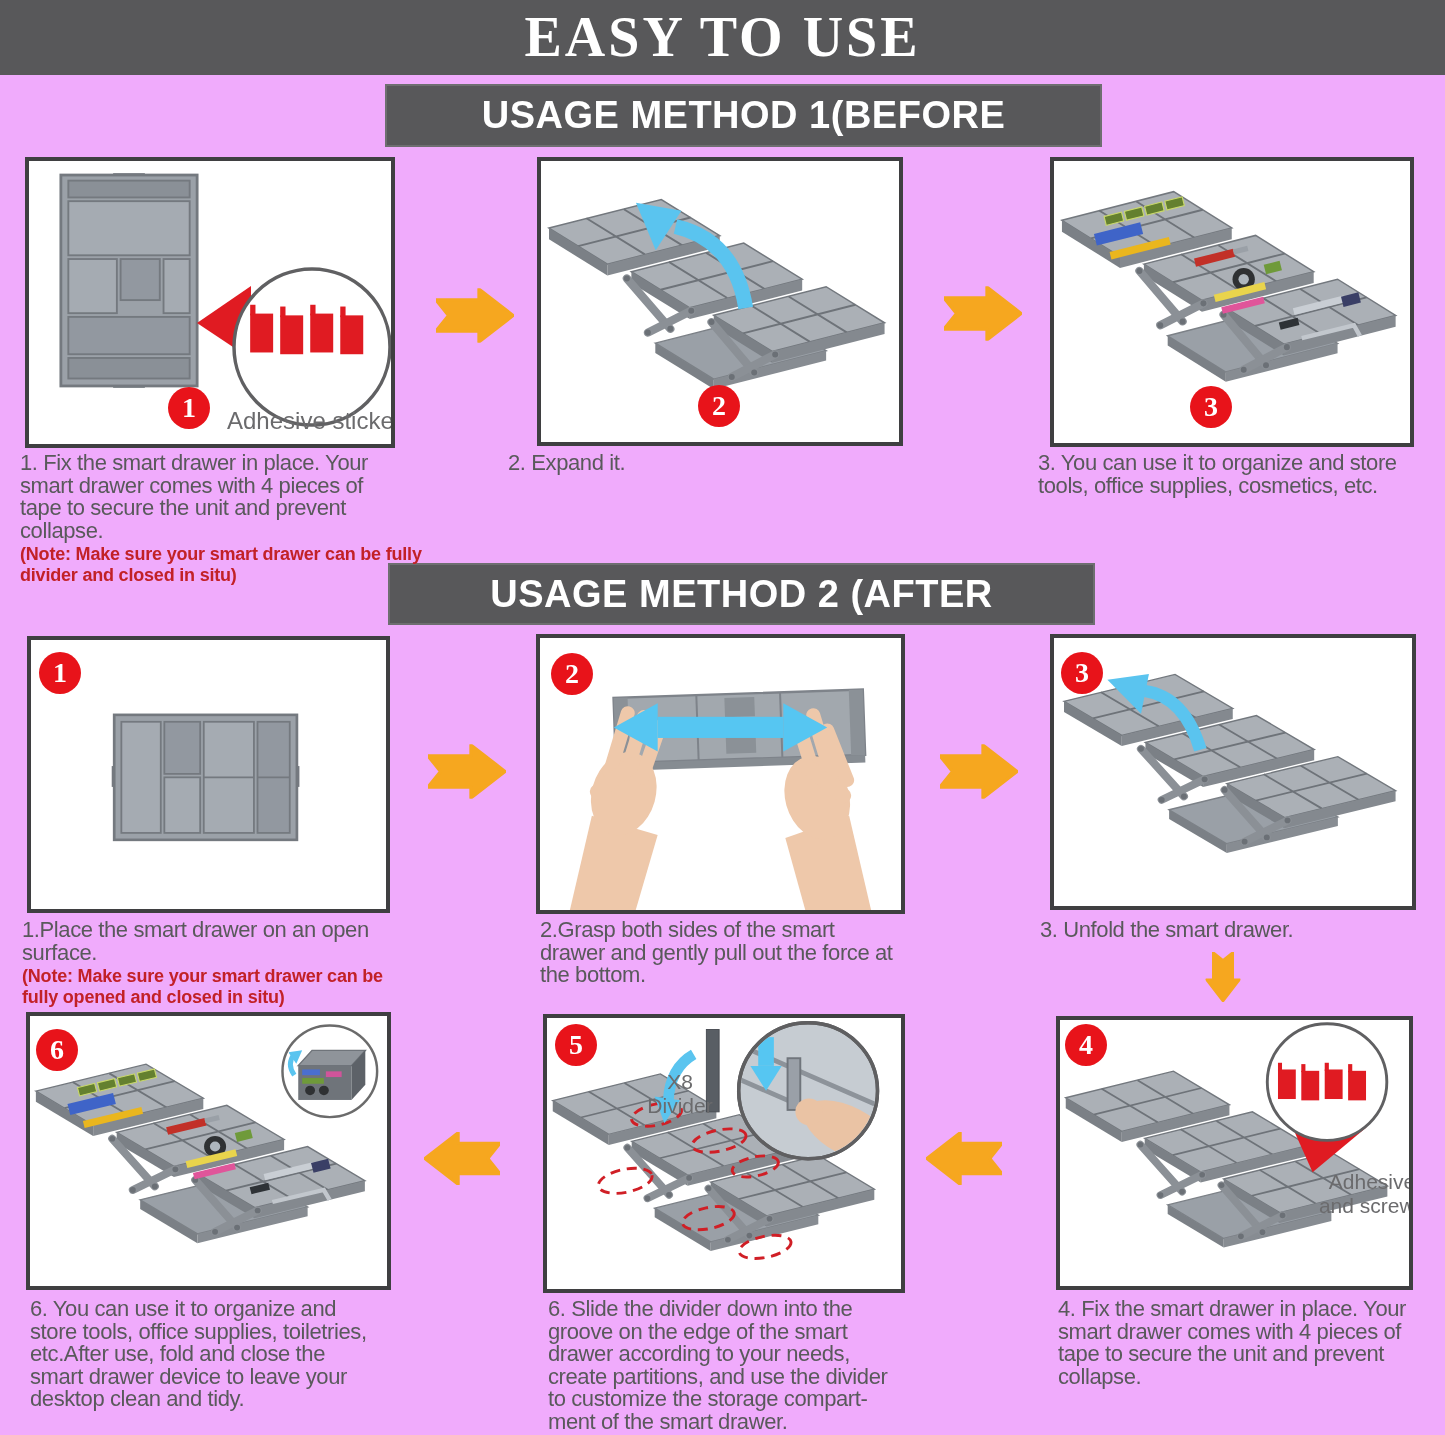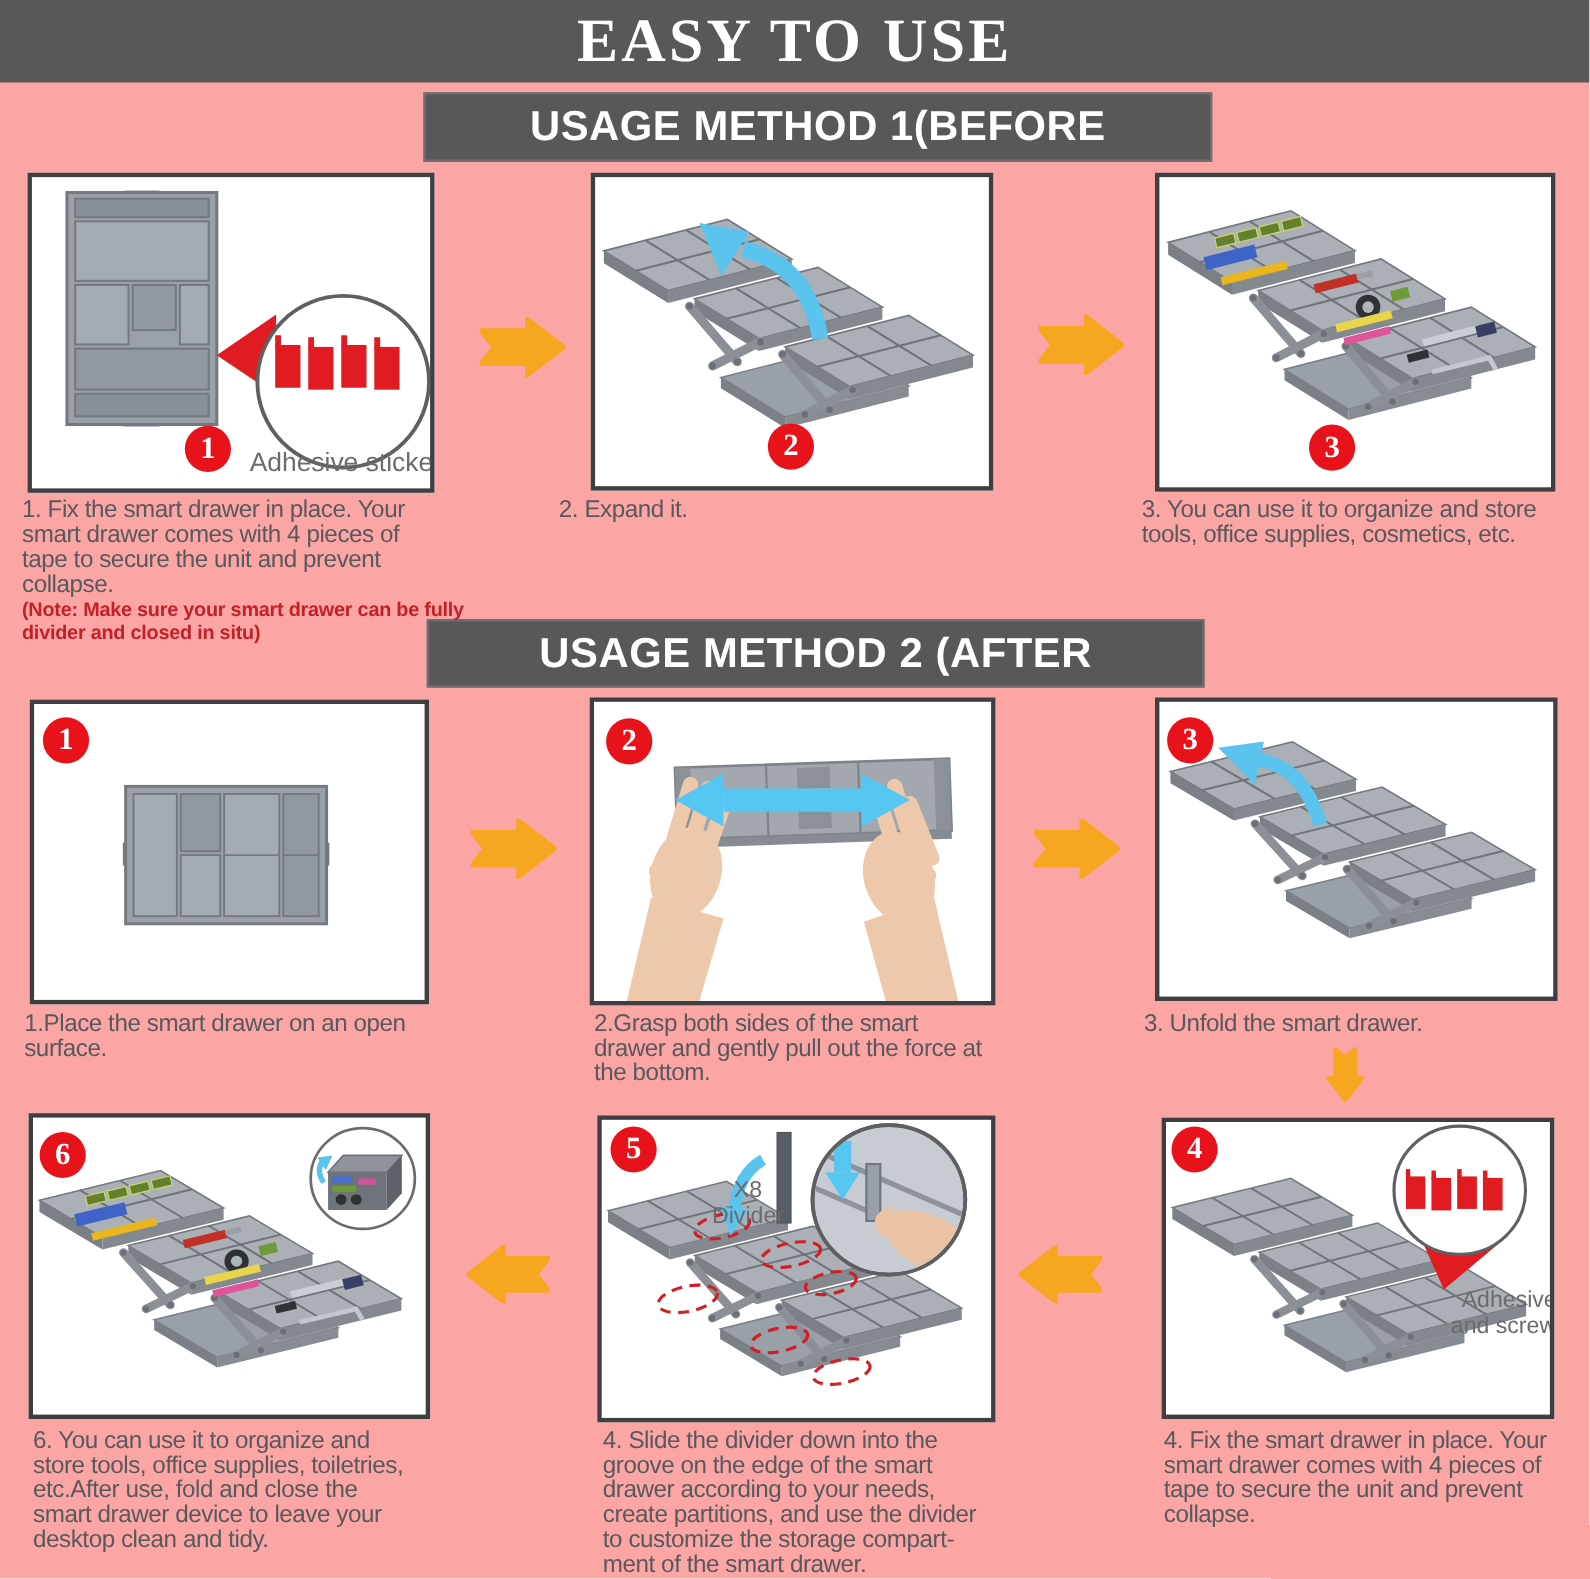--- a/index.html
+++ b/index.html
@@ -1,16 +1,16 @@
 <!DOCTYPE html>
 <html><head>
 <meta charset="utf-8">
 <style>
   html,body{margin:0;padding:0;background:#ffffff;}
-  .page{position:relative;width:1445px;height:1435px;background:#fca5a5;overflow:hidden;
+  .page{position:relative;width:1445px;height:1435px;background:#f0abfc;overflow:hidden;
         font-family:"Liberation Sans",sans-serif;}
   .top-banner{position:absolute;left:0;top:0;width:1445px;height:75px;background:#58585a;
         color:#fff;text-align:center;font:bold 56px/75px "Liberation Serif",serif;letter-spacing:3px;}
   .method-banner{position:absolute;background:#58585a;border:2px solid #6e6e70;box-sizing:border-box;
         color:#fff;text-align:center;font:bold 38px/59px "Liberation Sans",sans-serif;letter-spacing:0.5px;}
   .mb1{left:385px;top:84px;width:717px;height:63px;}
   .mb2{left:388px;top:563px;width:707px;height:62px;}
   .panel{position:absolute;background:#fff;border:4px solid #3f3f41;box-sizing:border-box;overflow:hidden;}
   .art{position:absolute;left:0;top:0;width:100%;height:100%;}
   .badge{position:absolute;width:42px;height:42px;border-radius:50%;background:#e8131a;color:#fff;
@@ -261,20 +261,22 @@
   <svg class="flow-arrow" style="left:940px;top:744px;width:78px;height:55px;" viewBox="0 0 100 70">
       <use href="#flow-right"></use>
     </svg>
   <svg class="flow-arrow" style="left:1198px;top:944px;width:50px;height:66px;" viewBox="0 0 100 70">
     <use href="#flow-right" transform="rotate(90 50 35)"></use>
   </svg>
 
   <div class="cap" style="left:22px;top:919px;width:470px;">
     <div class="cap-text">1.Place the smart drawer on an open
 surface.</div>
+    <div class="cap-note">(Note: Make sure your smart drawer can be
+fully opened and closed in situ)</div>
   </div>
   <div class="cap" style="left:540px;top:919px;width:420px;">
     <div class="cap-text">2.Grasp both sides of the smart
 drawer and gently pull out the force at
 the bottom.</div>
   </div>
   <div class="cap" style="left:1040px;top:919px;width:400px;">
     <div class="cap-text">3. Unfold the smart drawer.</div>
   </div>
 
@@ -354,21 +356,21 @@
   </svg>
 
   <div class="cap" style="left:30px;top:1298px;width:430px;">
     <div class="cap-text">6. You can use it to organize and
 store tools, office supplies, toiletries,
 etc.After use, fold and close the
 smart drawer device to leave your
 desktop clean and tidy.</div>
   </div>
   <div class="cap" style="left:548px;top:1298px;width:430px;">
-    <div class="cap-text">4.  Slide the divider down into the
+    <div class="cap-text">6.  Slide the divider down into the
 groove on the edge of the smart
 drawer according to your needs,
 create partitions, and use the divider
 to customize the storage compart-
 ment of the smart drawer.</div>
   </div>
   <div class="cap" style="left:1058px;top:1298px;width:430px;">
     <div class="cap-text">4. Fix the smart drawer in place. Your
 smart drawer comes with 4 pieces of
 tape to secure the unit and prevent

